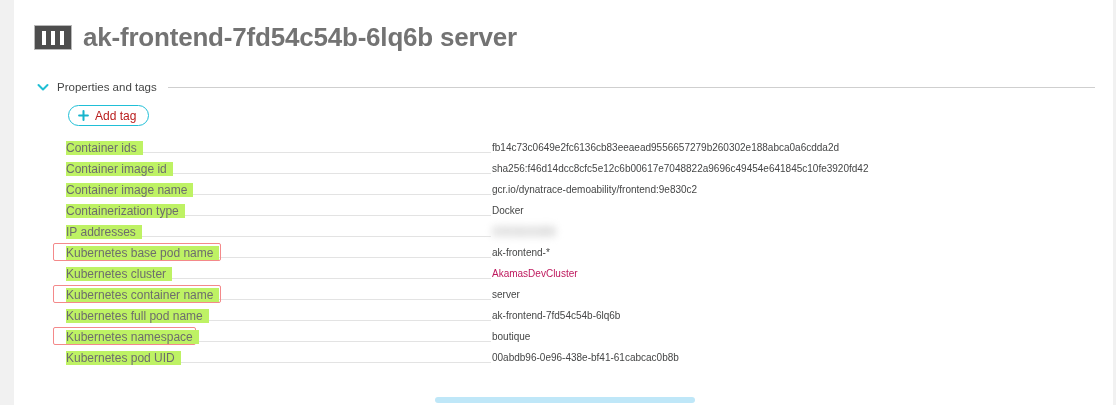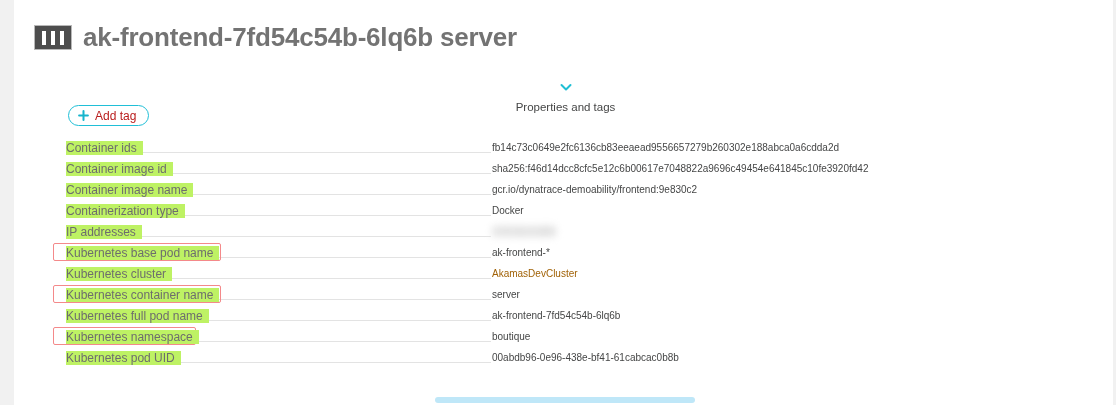--- a/index.html
+++ b/index.html
@@ -71,21 +71,20 @@
 
   
   .section-header {
     position: absolute;
     left: 22px;
     top: 80px;
     width: 1059px;
     display: flex;
     align-items: center;
     gap: 7px;
-    flex-direction: column;
   }
   .chevron {
     width: 14px;
     height: 14px;
     flex: 0 0 auto;
     display: block;
   }
   .section-label {
     font-size: 11.5px;
     color: #454646;
@@ -160,21 +159,21 @@
     position: relative;
     top: 5px;
   }
   .prop-val {
     font-size: 10px;
     color: #454646;
     white-space: nowrap;
     padding-left: 1px;
   }
   .prop-val.link {
-    color: #a16207;
+    color: #be185d;
     cursor: pointer;
   }
   .prop-val.redacted {
     color: transparent;
     background: #f0f0f0;
     filter: blur(3px);
     text-shadow: 0 0 6px rgba(140,140,140,0.55);
     border-radius: 2px;
     padding: 0 4px;
   }

